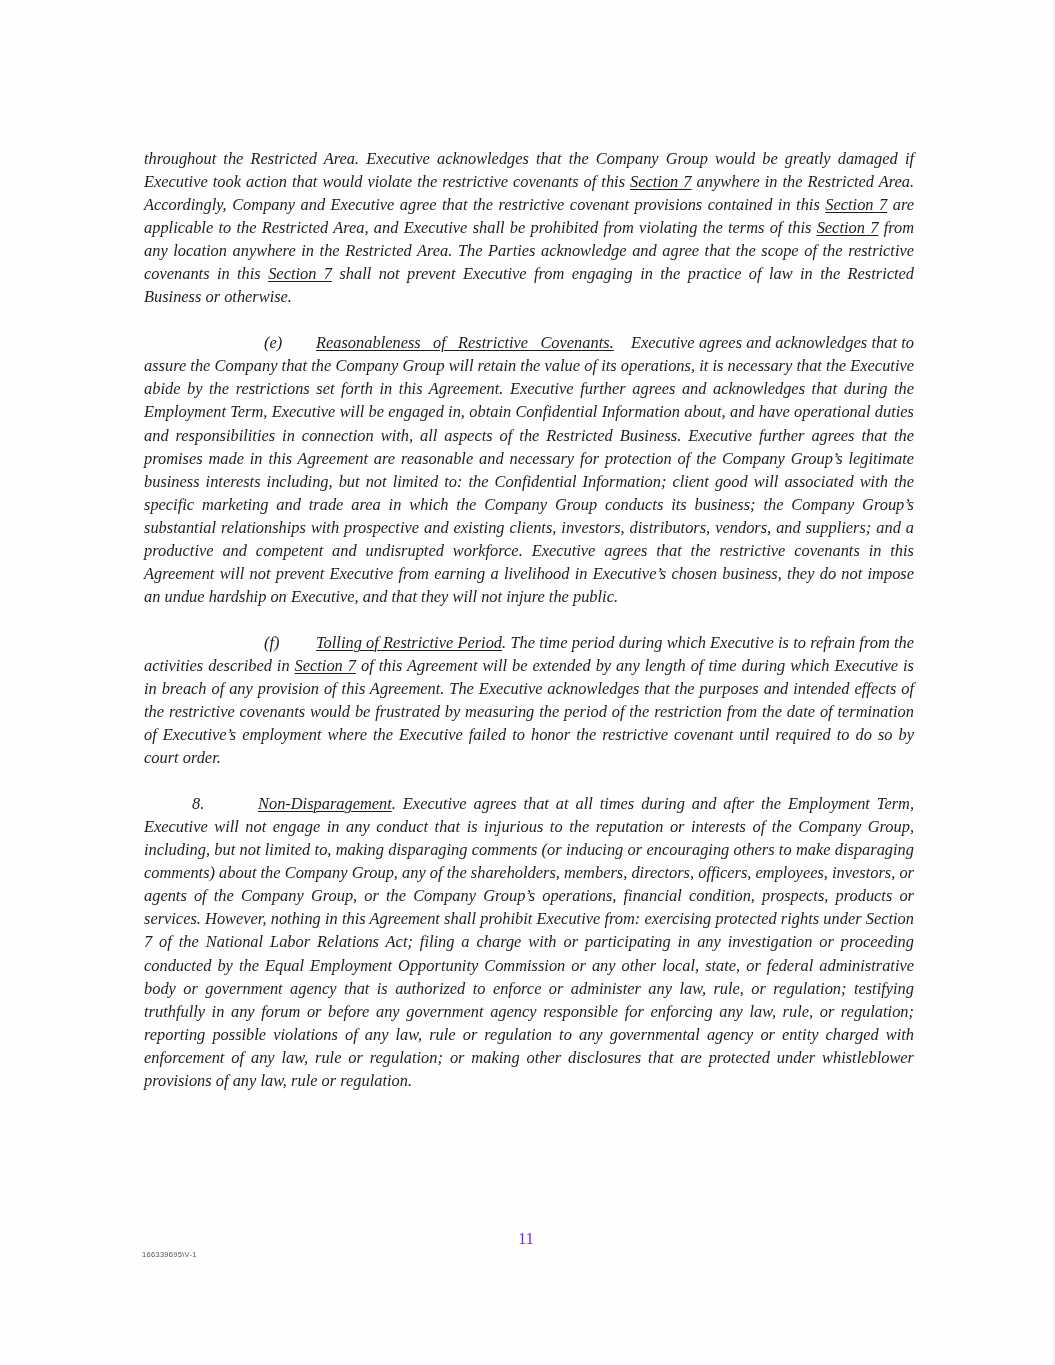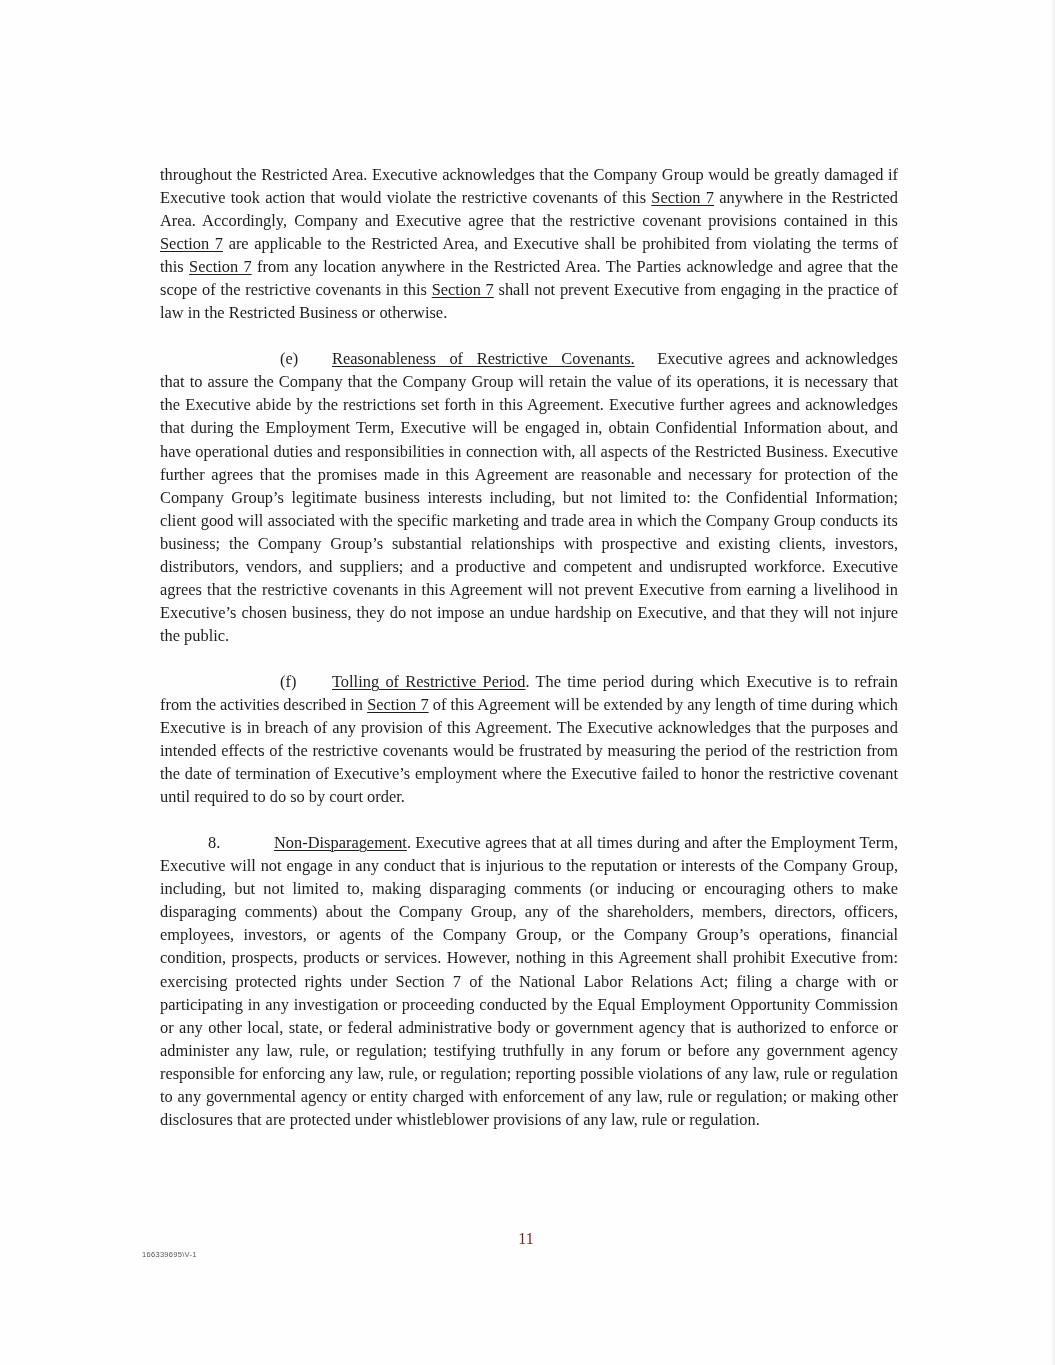--- a/index.html
+++ b/index.html
@@ -11,32 +11,32 @@
   .scan-edge {
     position: absolute; right: 0; top: 0; width: 3px; height: 1365px;
     background: linear-gradient(to right, #fafafa, #f0f0f0);
   }
   .body-text {
     position: absolute; left: 144px; top: 147px; width: 770px;
     font-family: "Liberation Serif", serif;
     font-size: 16.4px; line-height: 23.05px; color: #1e1e1e;
     text-align: justify;
   }
-  .para { margin: 16px; }
+  .para { margin: 0; font-style: italic; }
   .para + .para { margin-top: 23px; }
   .indent-sub { text-indent: 120px; }
   .indent-sec { text-indent: 48px; }
   .label { display: inline-block; text-indent: 0; }
   .label-sub { width: 52px; }
   .label-sec { width: 66px; }
   .ul { text-decoration: underline; text-underline-offset: 2px; text-decoration-thickness: 1px; }
   .heading.spaced { word-spacing: 8px; }
   .page-number {
     position: absolute; left: 514px; top: 1230px; width: 24px; text-align: center;
-    font-family: "Liberation Serif", serif; font-size: 16px; color: #7f1d1d;
+    font-family: "Liberation Serif", serif; font-size: 16px; color: #6d28d9;
   }
   .doc-id {
     position: absolute; left: 142px; top: 1250px;
     font-family: "Liberation Sans", sans-serif; font-size: 7.5px; color: #555; letter-spacing: 0.3px;
   }
 </style>
 </head>
 <body>
 
 <div class="page">

